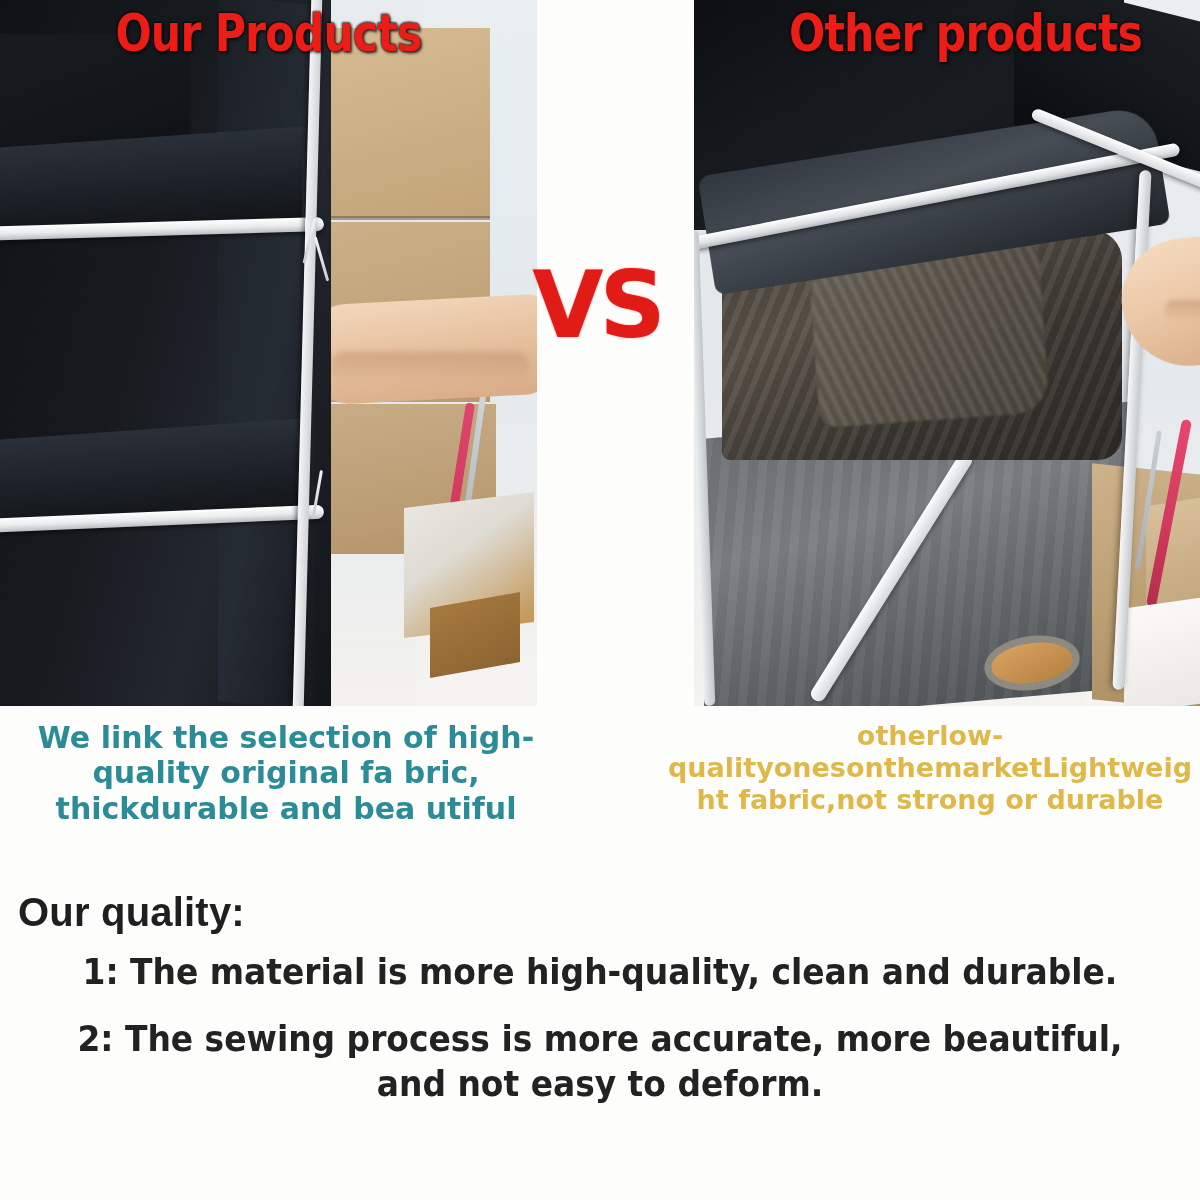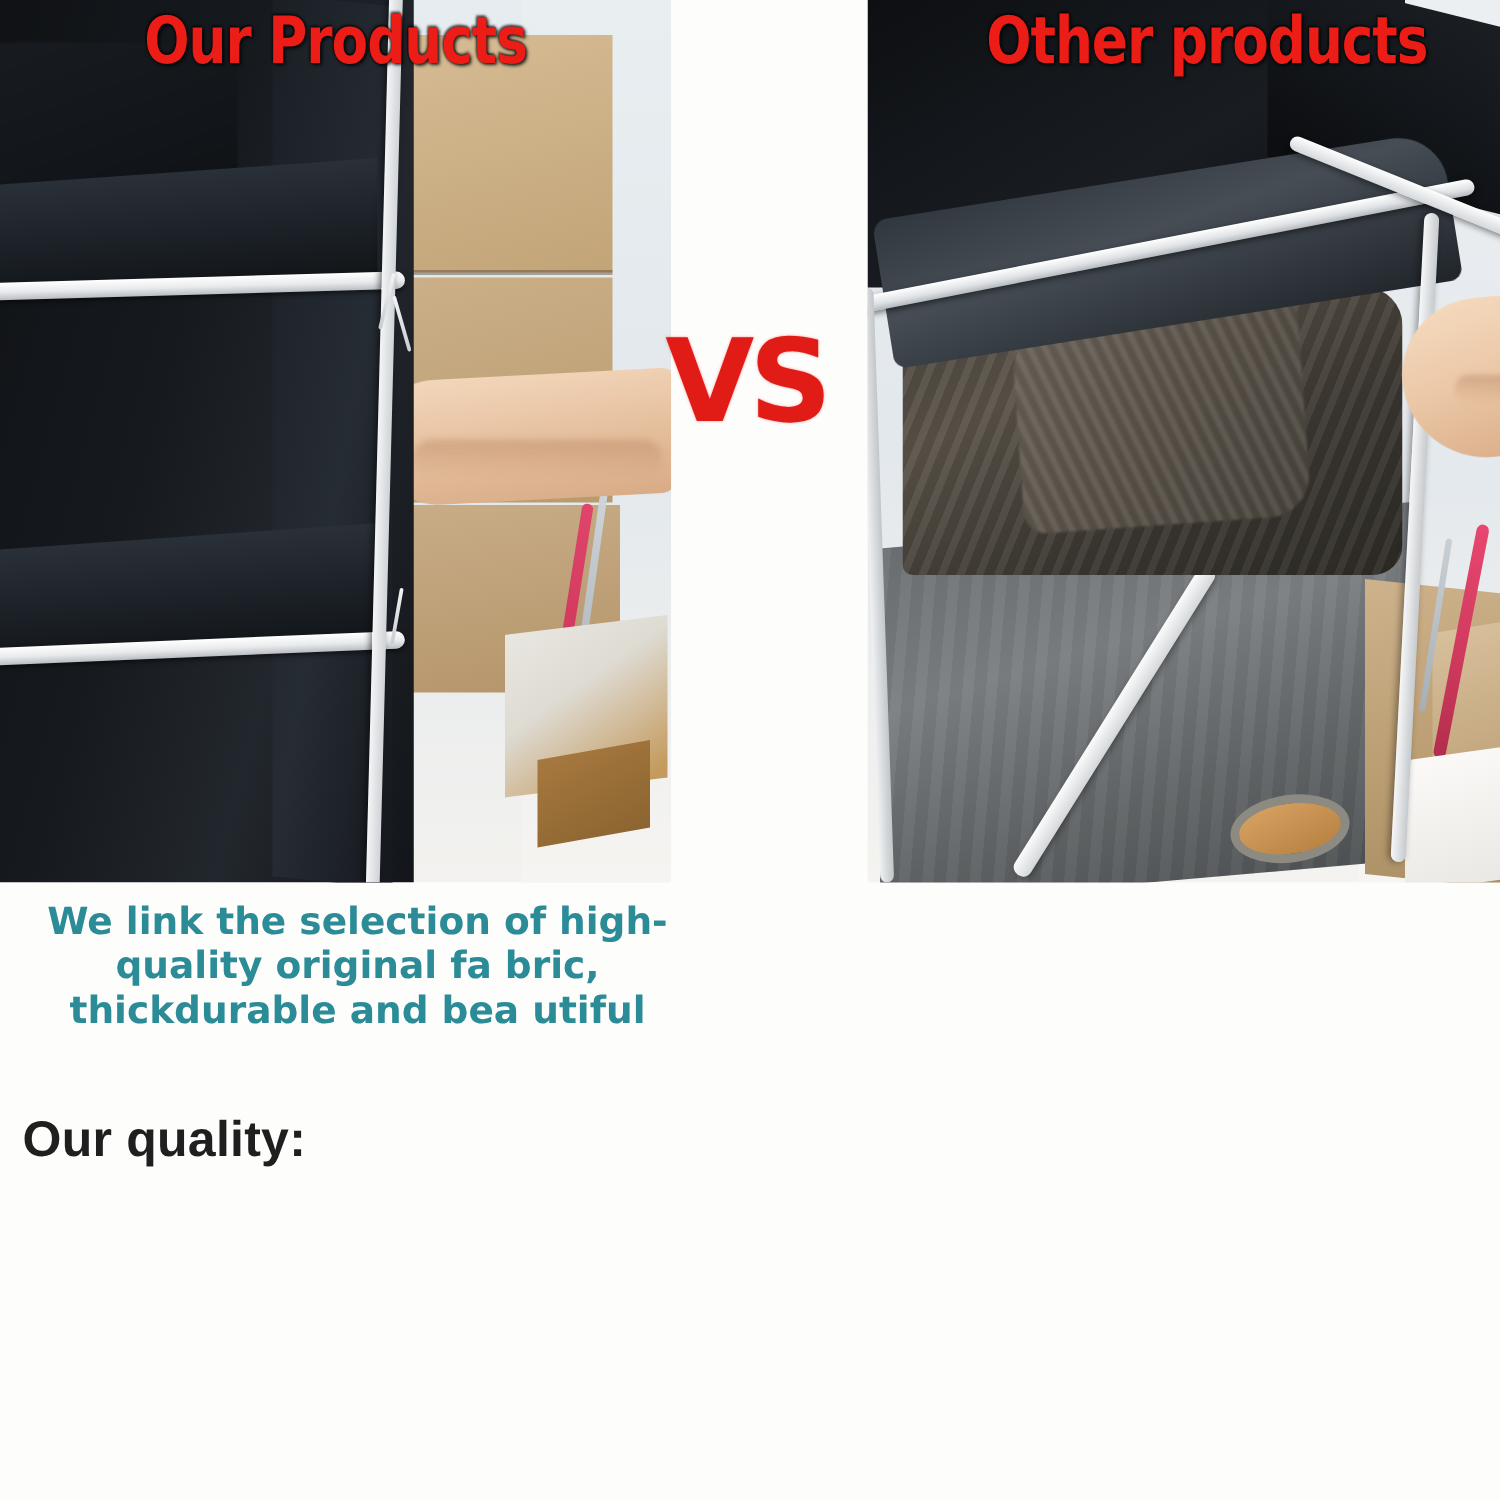--- a/index.html
+++ b/index.html
@@ -421,17 +421,22 @@
     <div class="headline headline-right">Other products</div>
   </div>
 
   <div class="vs-badge">
     <span class="vs-text">VS</span>
   </div>
 </div>
 
 <div class="captions">
   <div class="caption caption-left">We link the selection of high-quality original fa bric, thickdurable and bea utiful</div>
+  <div class="caption caption-right">otherlow-qualityonesonthemarketLightweight fabric,not strong or durable</div>
 </div>
 
 <div class="quality">
   <div class="quality-title">Our quality:</div>
+  <ul class="quality-list">
+    <li class="quality-item">1: The material is more high-quality, clean and durable.</li>
+    <li class="quality-item">2: The sewing process is more accurate, more beautiful, and not easy to deform.</li>
+  </ul>
 </div>
 
 </body></html>

